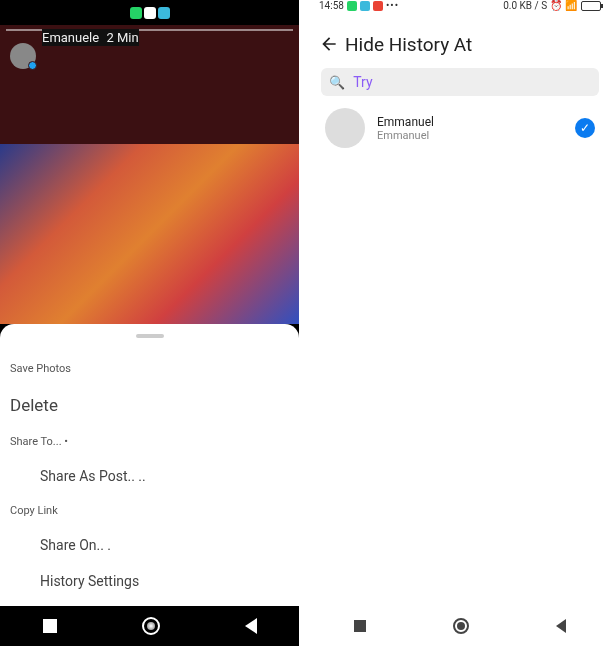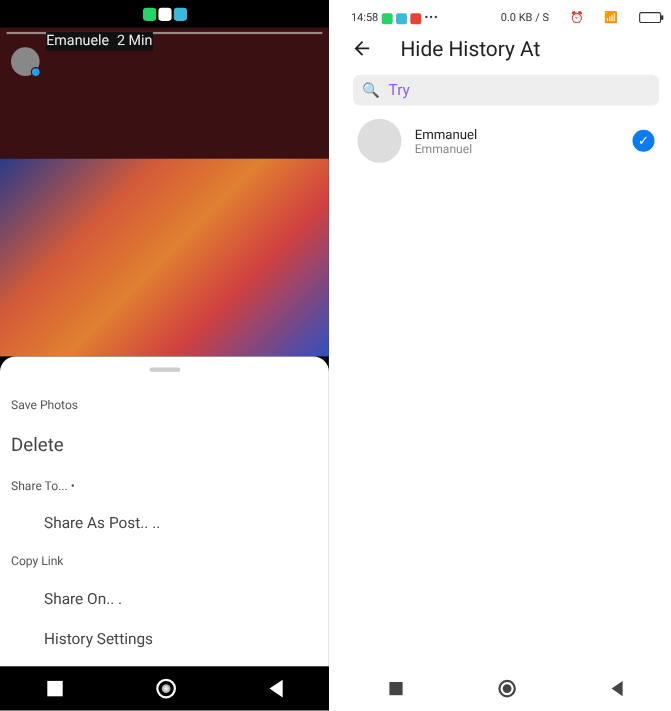--- a/index.html
+++ b/index.html
@@ -31,32 +31,32 @@
   .sheet-item.small { font-size: 11px; color: #555; }
   .sheet-item.med { font-size: 14px; color: #444; padding-left: 40px; }
 
   .navbar-left { position: absolute; bottom: 0; left: 0; right: 0; height: 40px; background: #000; display: flex; align-items: center; justify-content: space-around; }
   .nav-square { width: 14px; height: 14px; background: #fff; }
   .nav-circle { width: 18px; height: 18px; border: 2px solid #fff; border-radius: 50%; position: relative; }
   .nav-circle::after { content:''; position:absolute; inset:3px; border-radius:50%; background: radial-gradient(circle,#fff,#777); }
   .nav-tri { width: 0; height: 0; border-top: 8px solid transparent; border-bottom: 8px solid transparent; border-right: 12px solid #fff; }
 
   
-  .right-statusbar { height: 22px; display: flex; align-items: flex-end; justify-content: space-between; padding: 0 8px; font-size: 10px; color: #333; }
+  .right-statusbar { height: 22px; display: flex; align-items: flex-start; justify-content: space-between; padding: 0 8px; font-size: 10px; color: #333; }
   .rsb-left { display: flex; align-items: center; gap: 3px; }
-  .rsb-right { display: flex; align-items: center; gap: 19px; }
+  .rsb-right { display: flex; align-items: center; gap: 3px; }
   .rsb-icon { width: 10px; height: 10px; border-radius: 2px; display: inline-block; }
   .rsb-green { background: #25d366; }
   .rsb-cyan { background: #3bb9dc; }
   .rsb-red { background: #ea4335; }
   .dots { letter-spacing: 1px; }
   .battery { display: inline-block; width: 20px; height: 10px; border: 1px solid #333; border-radius: 2px; position: relative; }
   .battery::after { content:''; position:absolute; right:-3px; top:2px; width:2px; height:4px; background:#333; }
 
-  .right-header { height: 44px; display: flex; align-items: center; padding: 0 8px; gap: 25px; }
+  .right-header { height: 44px; display: flex; align-items: center; padding: 0 8px; gap: 6px; }
   .back-arrow { width: 20px; height: 20px; }
   .header-title { font-size: 19px; color: #222; }
 
   .search-box { margin: 2px 10px; height: 28px; background: #eee; border-radius: 6px; display: flex; align-items: center; padding: 0 8px; gap: 8px; }
   .search-icon { color: #888; font-size: 13px; }
   .search-ph { color: #8b5cf6; font-size: 14px; }
 
   .contact-row { display: flex; align-items: center; padding: 10px 14px; gap: 12px; }
   .contact-av { width: 40px; height: 40px; border-radius: 50%; background: #ddd; }
   .contact-text { flex: 1; }

